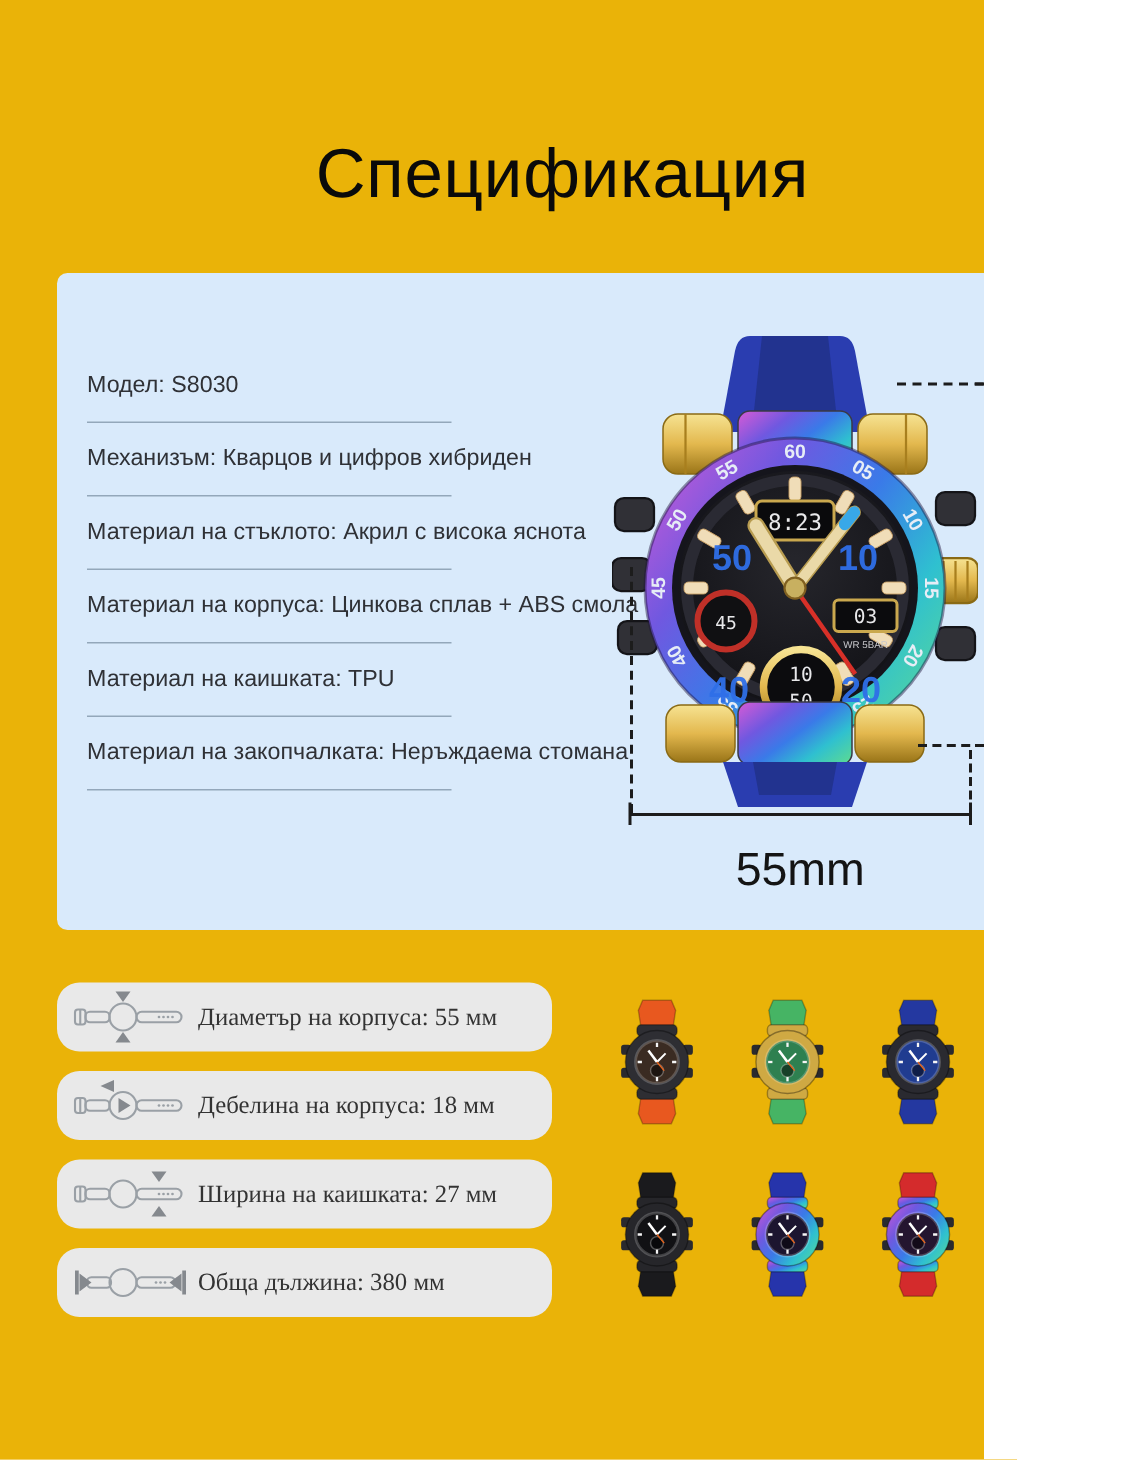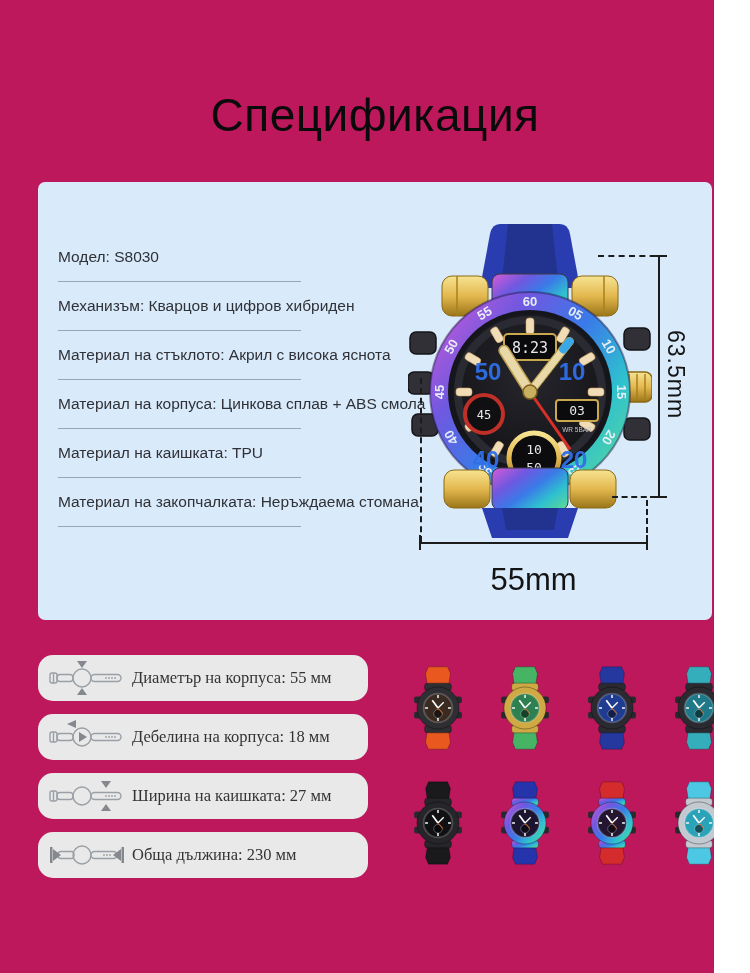--- a/index.html
+++ b/index.html
@@ -1,17 +1,17 @@
 <!DOCTYPE html>
 <html><head>
 <meta charset="utf-8">
 <style>
   * { margin:0; padding:0; box-sizing:border-box; }
   body { background:#fff; }
-  .page { position:relative; width:714px; height:973px; background:#be185d;
+  .page { position:relative; width:656px; height:973px; background:#eab308;
           font-family:"Liberation Sans", sans-serif; overflow:hidden; }
 
   .page-title { position:absolute; top:88px; left:0; width:750px; text-align:center;
                 font-size:46px; font-weight:400; color:#0a0a0a; letter-spacing:.5px; }
 
   .spec-card { position:absolute; left:38px; top:182px; width:674px; height:438px;
                background:#d9eafb; border-radius:7px; }
 
   .spec-item { position:absolute; left:20px; width:430px; font-size:15.5px; color:#2f3136; }
   .spec-item:not(.last)::after { content:""; position:absolute; left:0; top:33px;
@@ -298,21 +298,21 @@
           <circle cx="59" cy="20" r="0.9"></circle>
           <circle cx="62" cy="20" r="0.9"></circle>
         </g>
       <g fill="#85898e">
         <rect x="2" y="12" width="2.5" height="16"></rect>
           <path d="M5,14 v12 l8,-6 z"></path>
         <rect x="73.5" y="12" width="2.5" height="16"></rect>
           <path d="M73,14 v12 l-8,-6 z"></path>
       </g>
     </svg>
-    <span class="meas-label">Обща дължина: 230 мм</span>
+    <span class="meas-label">Обща дължина: 380 мм</span>
   </div>
 
   <div class="variant-grid" id="variant-grid">
       <div class="variant-cell"><svg viewBox="0 0 60 92" width="58" height="88">
     <path d="M20,3 h20 l3,7 -2,13 h-22 l-2,-13 z" fill="#e8581f" stroke="rgba(0,0,0,.25)"></path>
     <path d="M19,69 h22 l2,13 -3,7 h-20 l-3,-7 z" fill="#e8581f" stroke="rgba(0,0,0,.25)"></path>
     <rect x="16" y="20" width="28" height="8" rx="3" fill="#2e2e33" stroke="rgba(0,0,0,.3)"></rect>
     <rect x="16" y="64" width="28" height="8" rx="3" fill="#2e2e33" stroke="rgba(0,0,0,.3)"></rect>
     <rect x="5" y="34" width="7" height="7" rx="2" fill="#2a2a2e"></rect>
           <rect x="5" y="50" width="7" height="7" rx="2" fill="#2a2a2e"></rect>

